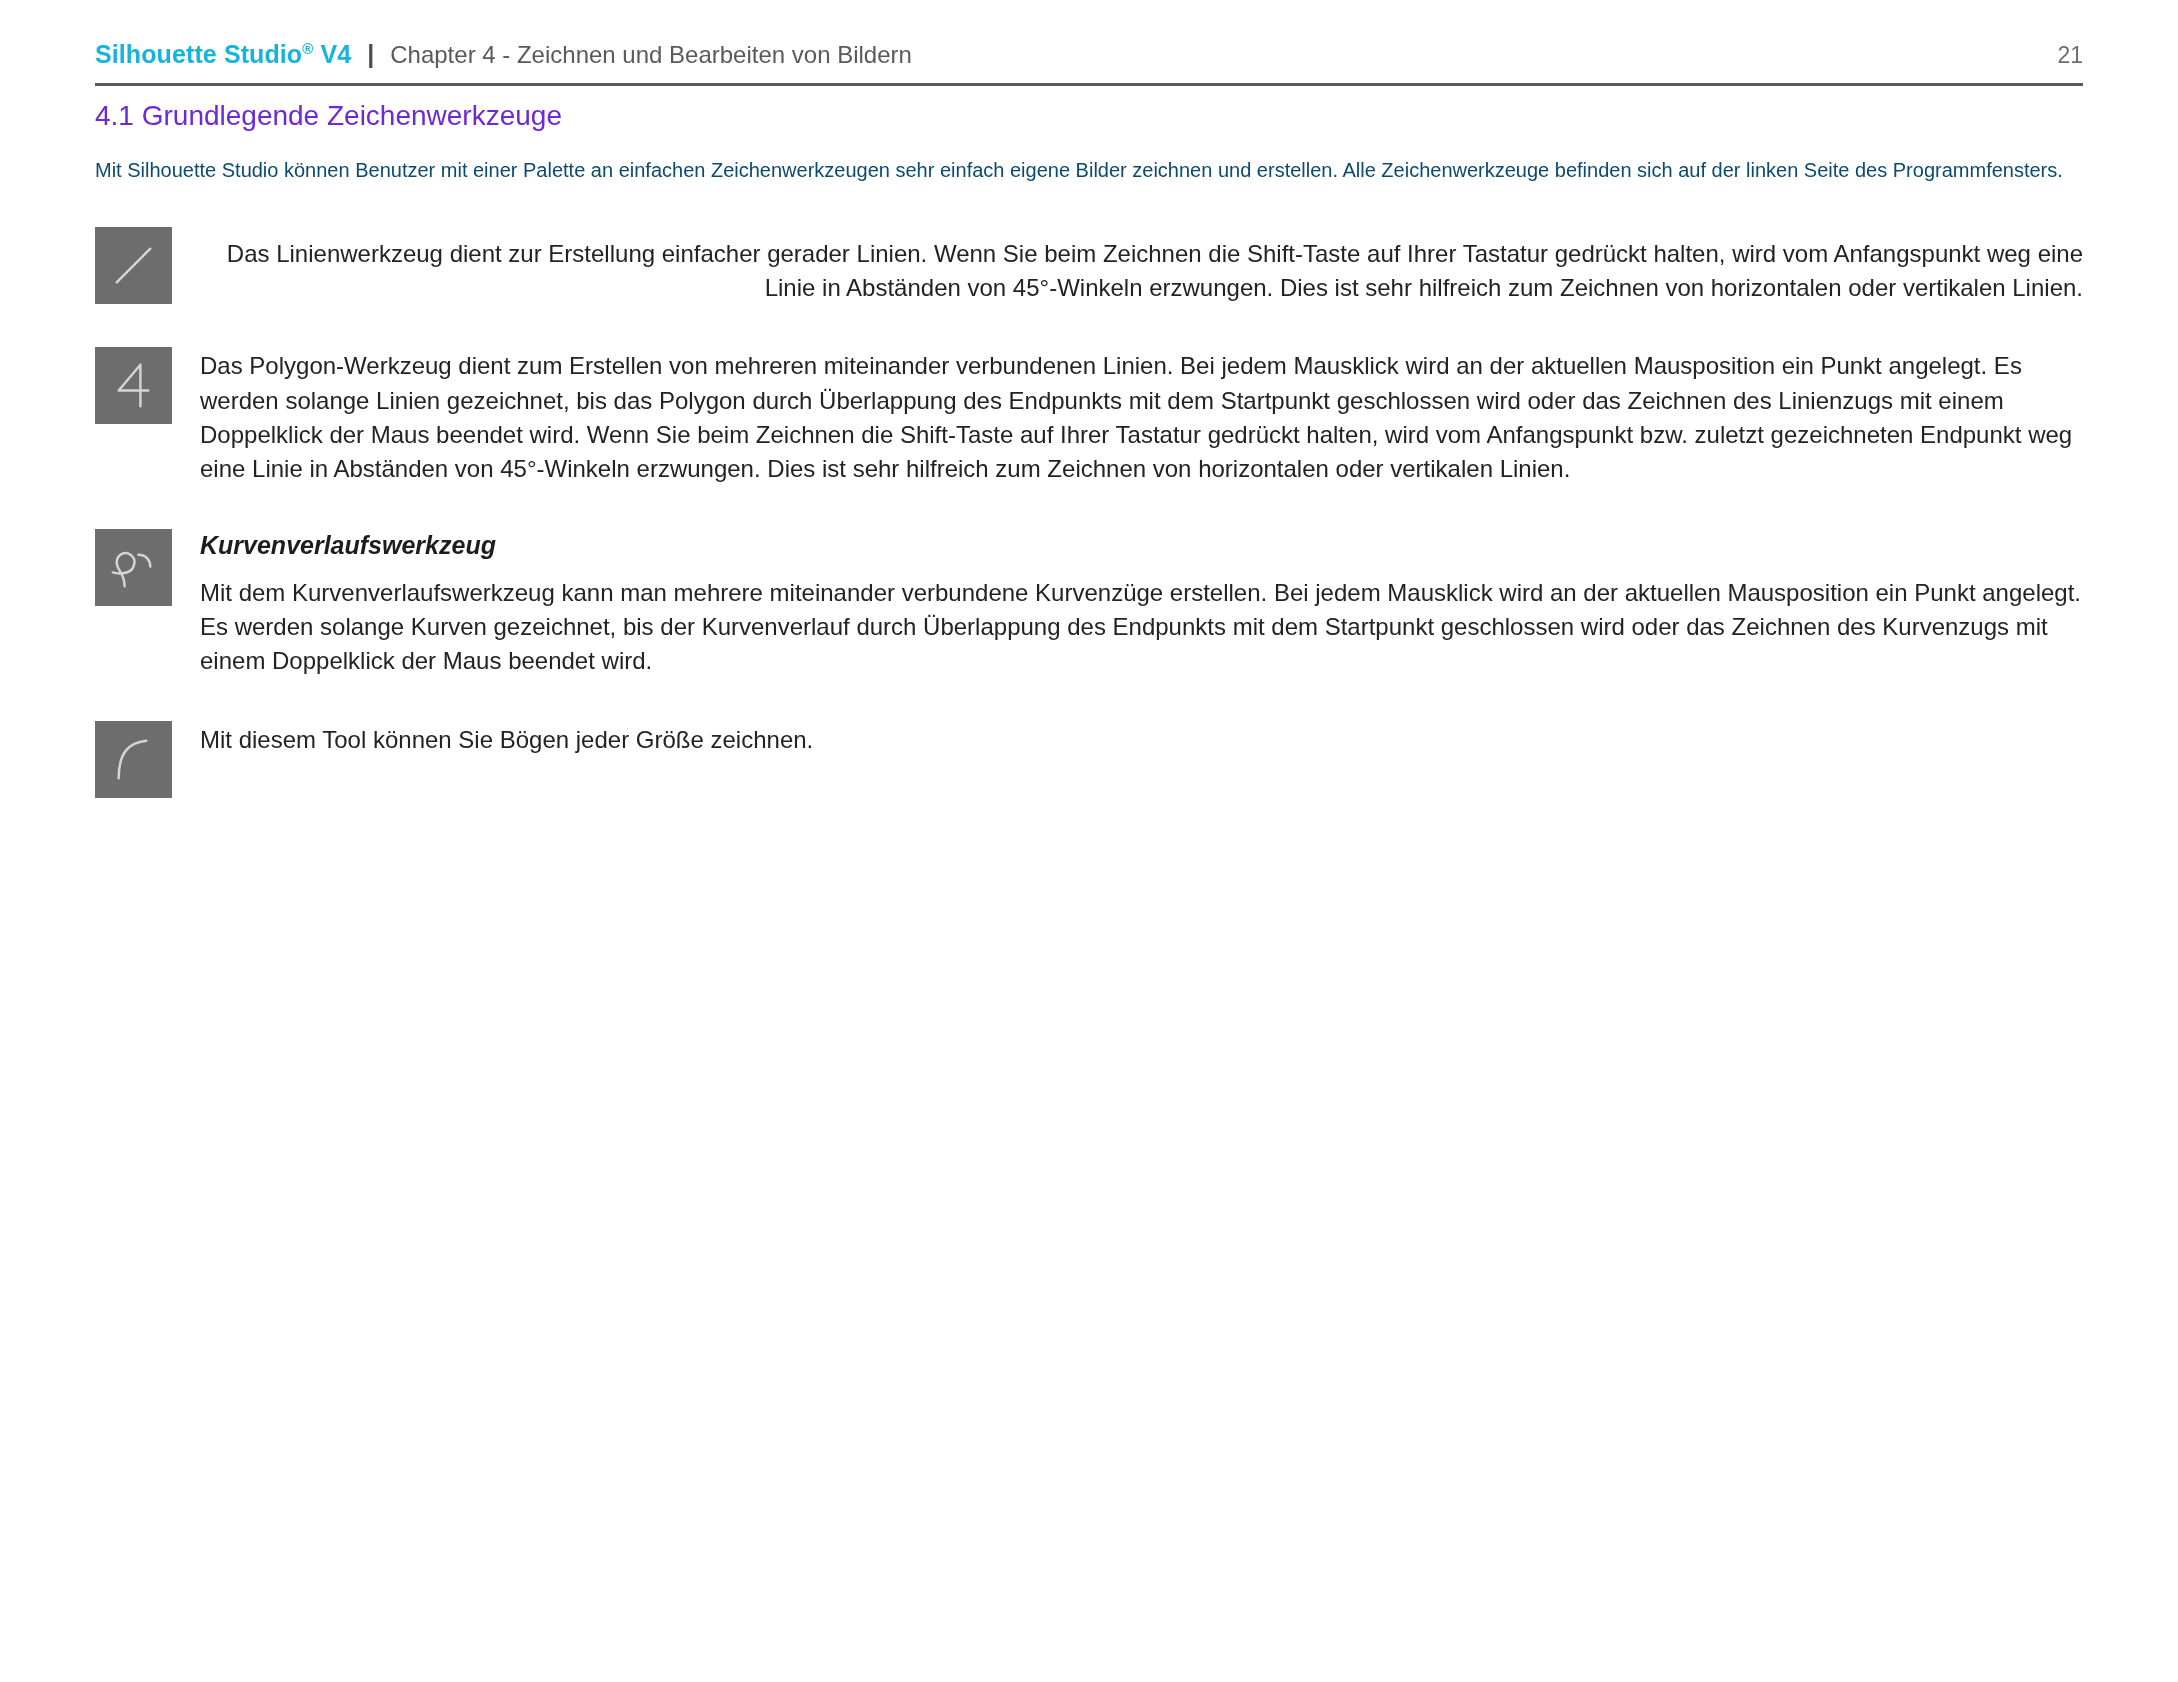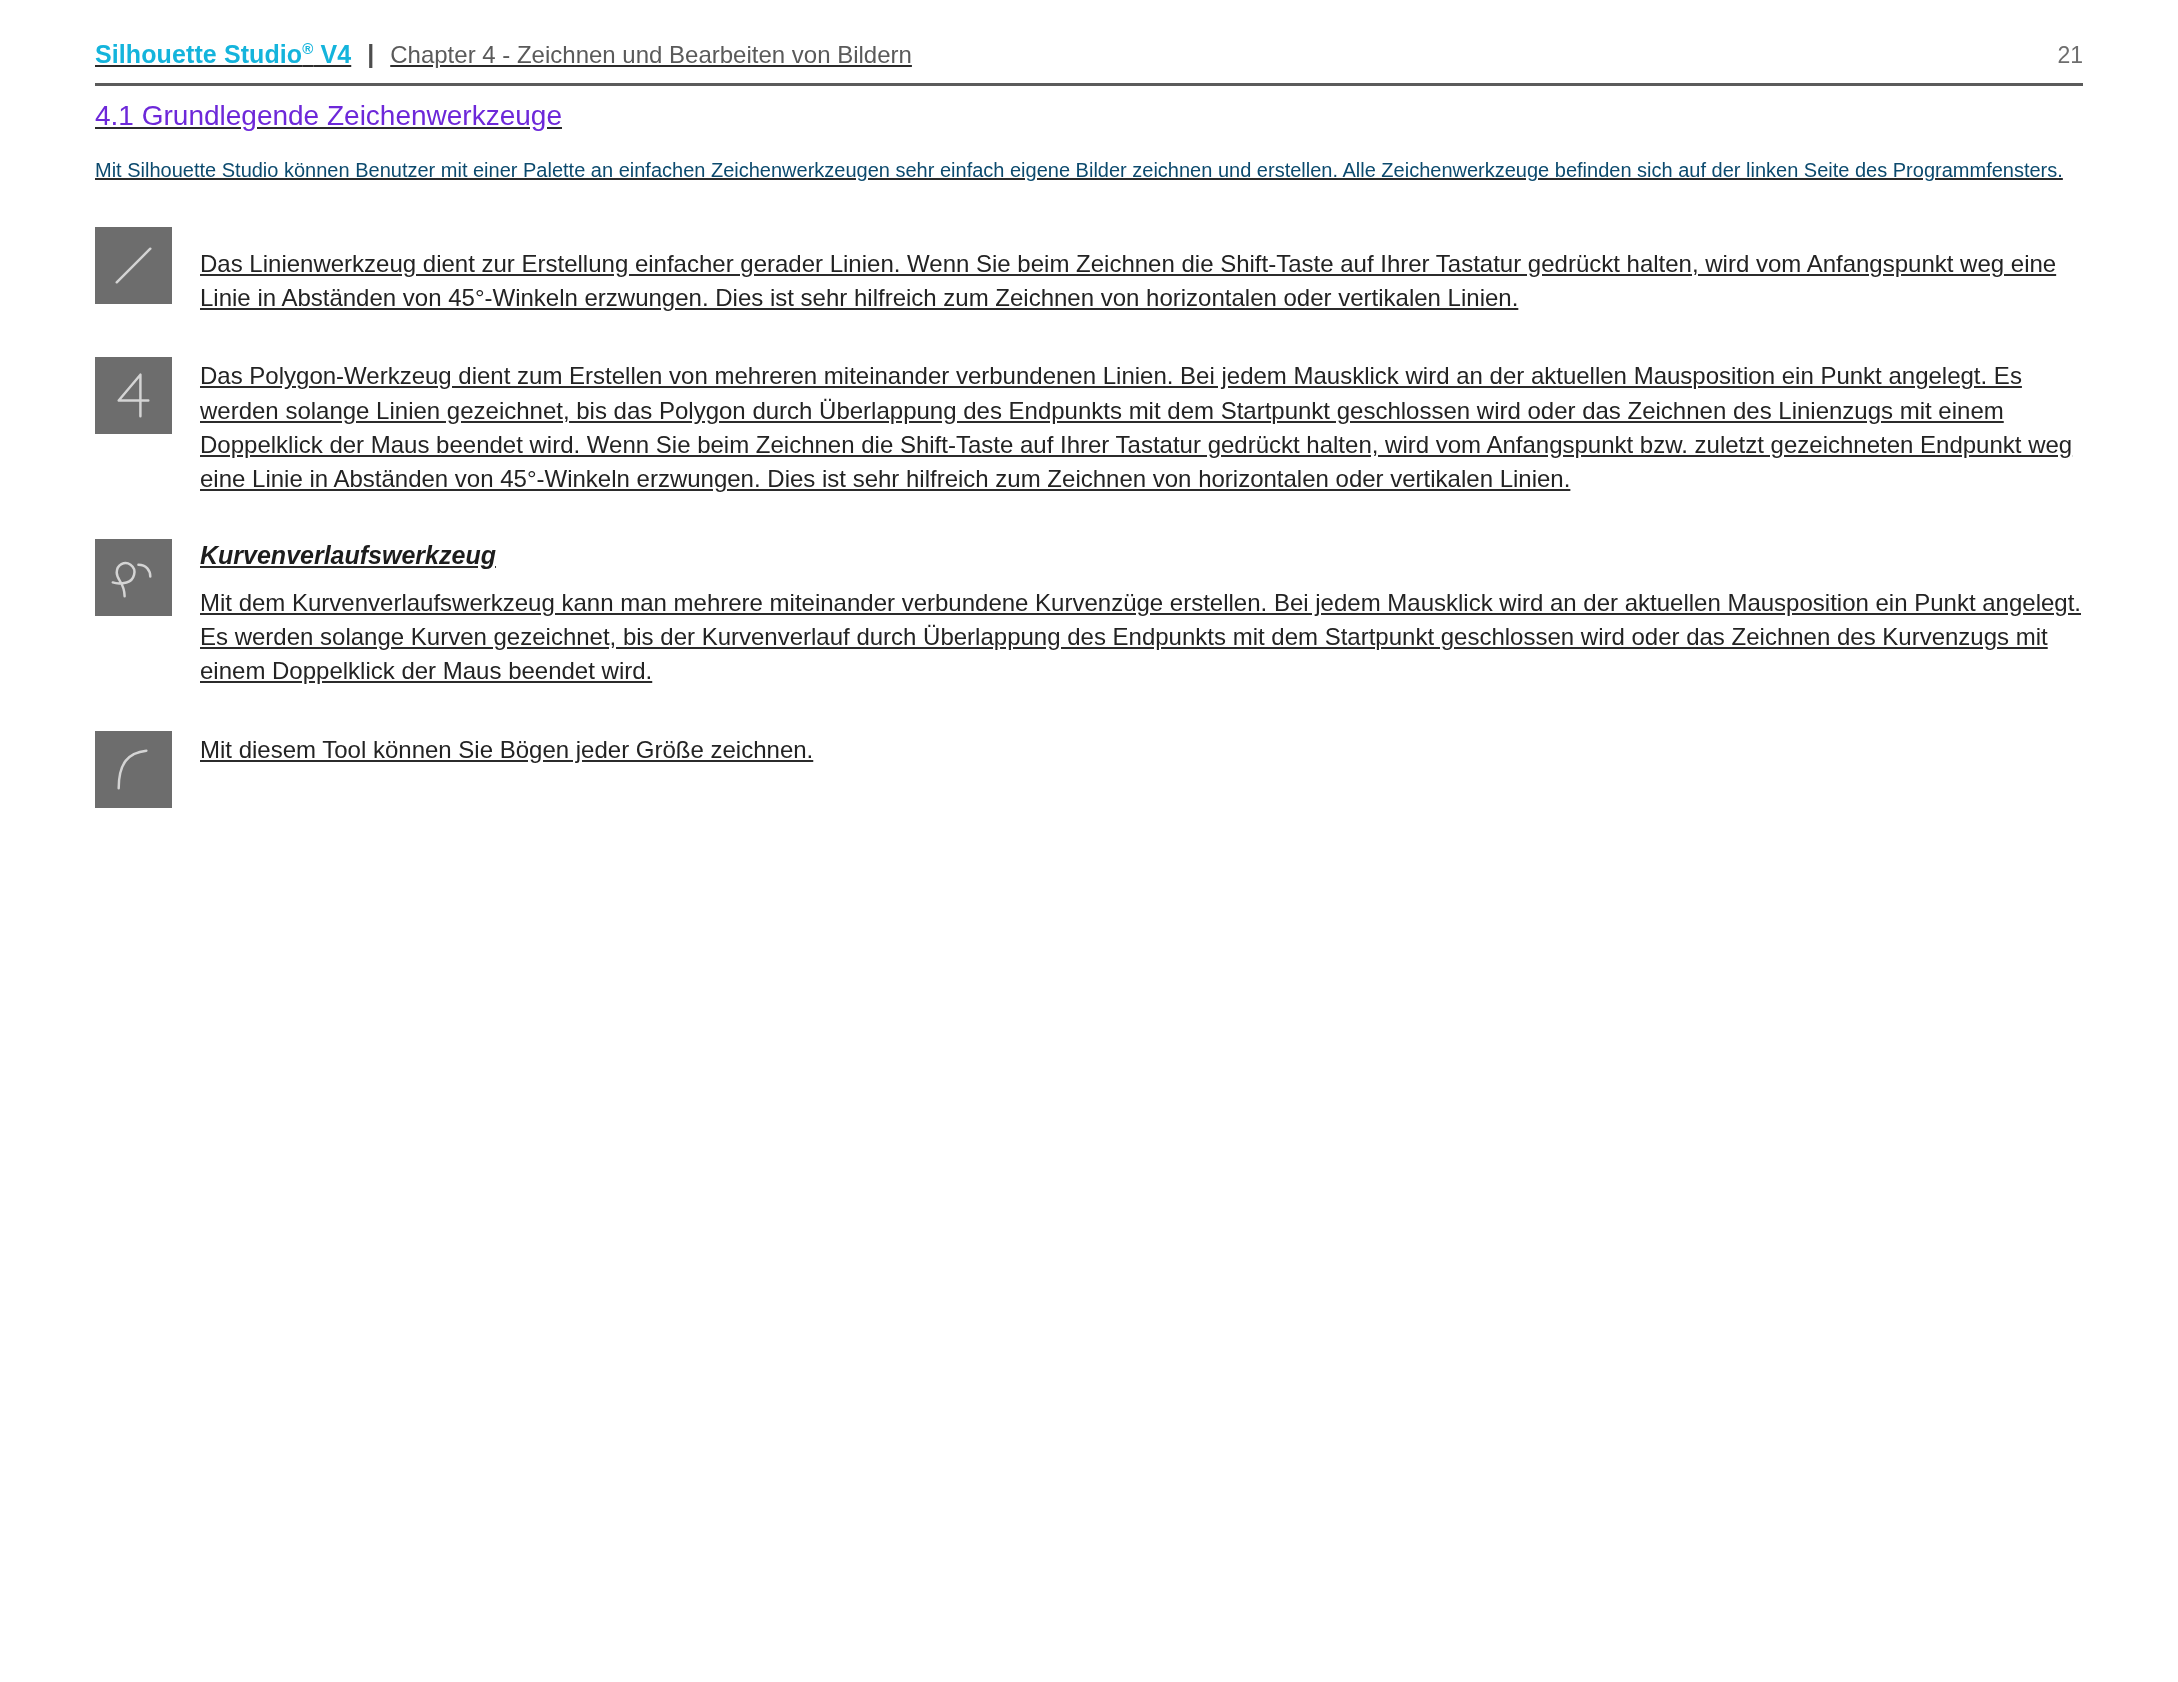--- a/index.html
+++ b/index.html
@@ -14,21 +14,20 @@
     color: #2b2b2b;
     position: relative;
     overflow: hidden;
   }
   .page {
     width: 2178px;
     height: 1682px;
     box-sizing: border-box;
     padding: 40px 95px 0 95px;
     position: relative;
-    text-decoration: underline;
   }
 
   
   .header {
     display: flex;
     align-items: baseline;
     padding: 0 0 14px 0;
     border-bottom: 3px solid #5b5b5b;
     position: relative;
   }
@@ -114,21 +113,21 @@
     color: #1d1d1d;
     margin: 0 0 10px 0;
   }
   .tool-desc {
     font-size: 24px;
     line-height: 1.43;
     color: #232323;
     margin: 0;
     max-width: 1970px;
   }
-  .tool-block.block-line .tool-desc { margin-top: 18px; }
+  .tool-block.block-line .tool-desc { margin-top: 8px; text-align: right; }
   .tool-block.block-curve .tool-name { margin-bottom: 16px; }
   .tool-block.block-arc .tool-name { margin-bottom: 12px; }
 </style>
 </head>
 <body>
 
 <div class="page">
 
   <div class="header">
     <div class="header-brand">

